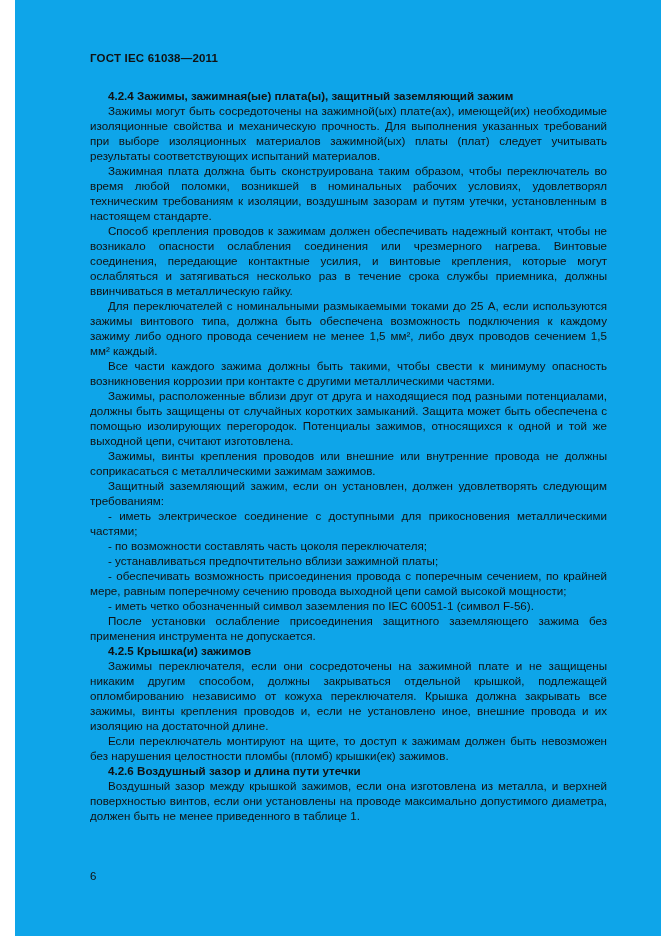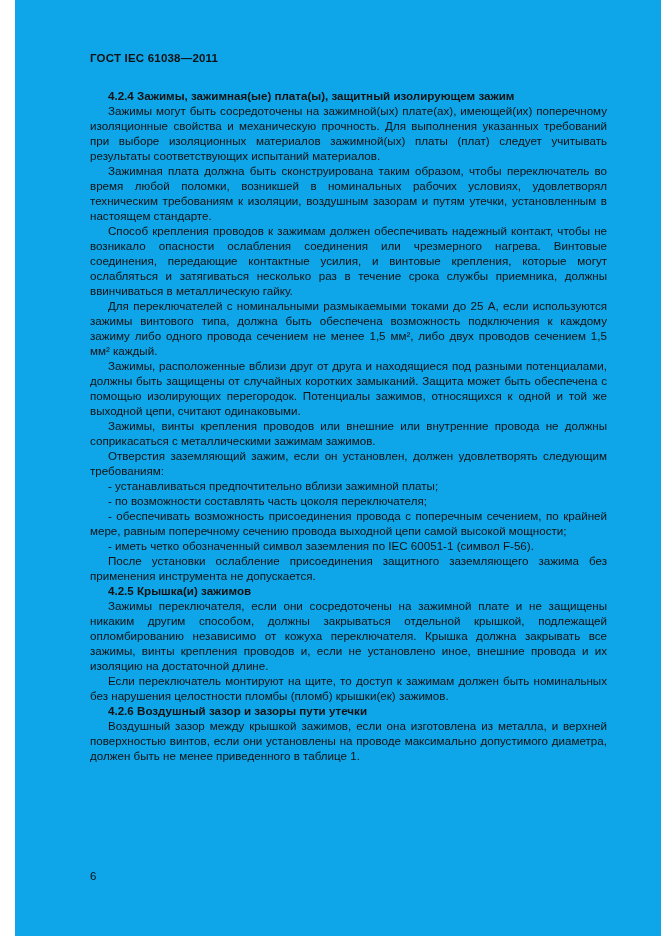--- a/index.html
+++ b/index.html
@@ -51,35 +51,37 @@
     }
   </style>
 </head>
 <body>
 
 <div class="page">
 
   <div class="doc-header">ГОСТ IEC 61038—2011</div>
 
   <div class="content">
-    <p class="h">4.2.4 Зажимы, зажимная(ые) плата(ы), защитный изолирующем зажим</p>
-    <p>Зажимы могут быть сосредоточены на зажимной(ых) плате(ах), имеющей(их) поперечному изоляционные свойства и механическую прочность. Для выполнения указанных требований при выборе изоляционных материалов зажимной(ых) платы (плат) следует учитывать результаты соответствующих испытаний материалов.</p>
+    <p class="h">4.2.4 Зажимы, зажимная(ые) плата(ы), защитный заземляющий зажим</p>
+    <p>Зажимы могут быть сосредоточены на зажимной(ых) плате(ах), имеющей(их) необходимые изоляционные свойства и механическую прочность. Для выполнения указанных требований при выборе изоляционных материалов зажимной(ых) платы (плат) следует учитывать результаты соответствующих испытаний материалов.</p>
     <p>Зажимная плата должна быть сконструирована таким образом, чтобы переключатель во время любой поломки, возникшей в номинальных рабочих условиях, удовлетворял техническим требованиям к изоляции, воздушным зазорам и путям утечки, установленным в настоящем стандарте.</p>
     <p>Способ крепления проводов к зажимам должен обеспечивать надежный контакт, чтобы не возникало опасности ослабления соединения или чрезмерного нагрева. Винтовые соединения, передающие контактные усилия, и винтовые крепления, которые могут ослабляться и затягиваться несколько раз в течение срока службы приемника, должны ввинчиваться в металлическую гайку.</p>
     <p>Для переключателей с номинальными размыкаемыми токами до 25 А, если используются зажимы винтового типа, должна быть обеспечена возможность подключения к каждому зажиму либо одного провода сечением не менее 1,5 мм², либо двух проводов сечением 1,5 мм² каждый.</p>
-    <p>Зажимы, расположенные вблизи друг от друга и находящиеся под разными потенциалами, должны быть защищены от случайных коротких замыканий. Защита может быть обеспечена с помощью изолирующих перегородок. Потенциалы зажимов, относящихся к одной и той же выходной цепи, считают одинаковыми.</p>
+    <p>Все части каждого зажима должны быть такими, чтобы свести к минимуму опасность возникновения коррозии при контакте с другими металлическими частями.</p>
+    <p>Зажимы, расположенные вблизи друг от друга и находящиеся под разными потенциалами, должны быть защищены от случайных коротких замыканий. Защита может быть обеспечена с помощью изолирующих перегородок. Потенциалы зажимов, относящихся к одной и той же выходной цепи, считают изготовлена.</p>
     <p>Зажимы, винты крепления проводов или внешние или внутренние провода не должны соприкасаться с металлическими зажимам зажимов.</p>
-    <p>Отверстия заземляющий зажим, если он установлен, должен удовлетворять следующим требованиям:</p>
+    <p>Защитный заземляющий зажим, если он установлен, должен удовлетворять следующим требованиям:</p>
+    <p>- иметь электрическое соединение с доступными для прикосновения металлическими частями;</p>
+    <p>- по возможности составлять часть цоколя переключателя;</p>
     <p>- устанавливаться предпочтительно вблизи зажимной платы;</p>
-    <p>- по возможности составлять часть цоколя переключателя;</p>
     <p>- обеспечивать возможность присоединения провода с поперечным сечением, по крайней мере, равным поперечному сечению провода выходной цепи самой высокой мощности;</p>
     <p>- иметь четко обозначенный символ заземления по IEC 60051-1 (символ F-56).</p>
     <p>После установки ослабление присоединения защитного заземляющего зажима без применения инструмента не допускается.</p>
     <p class="h">4.2.5 Крышка(и) зажимов</p>
     <p>Зажимы переключателя, если они сосредоточены на зажимной плате и не защищены никаким другим способом, должны закрываться отдельной крышкой, подлежащей опломбированию независимо от кожуха переключателя. Крышка должна закрывать все зажимы, винты крепления проводов и, если не установлено иное, внешние провода и их изоляцию на достаточной длине.</p>
-    <p>Если переключатель монтируют на щите, то доступ к зажимам должен быть номинальных без нарушения целостности пломбы (пломб) крышки(ек) зажимов.</p>
-    <p class="h">4.2.6 Воздушный зазор и зазоры пути утечки</p>
+    <p>Если переключатель монтируют на щите, то доступ к зажимам должен быть невозможен без нарушения целостности пломбы (пломб) крышки(ек) зажимов.</p>
+    <p class="h">4.2.6 Воздушный зазор и длина пути утечки</p>
     <p>Воздушный зазор между крышкой зажимов, если она изготовлена из металла, и верхней поверхностью винтов, если они установлены на проводе максимально допустимого диаметра, должен быть не менее приведенного в таблице 1.</p>
   </div>
 
   <div class="page-number">6</div>
 
 </div>
 
 </body></html>

